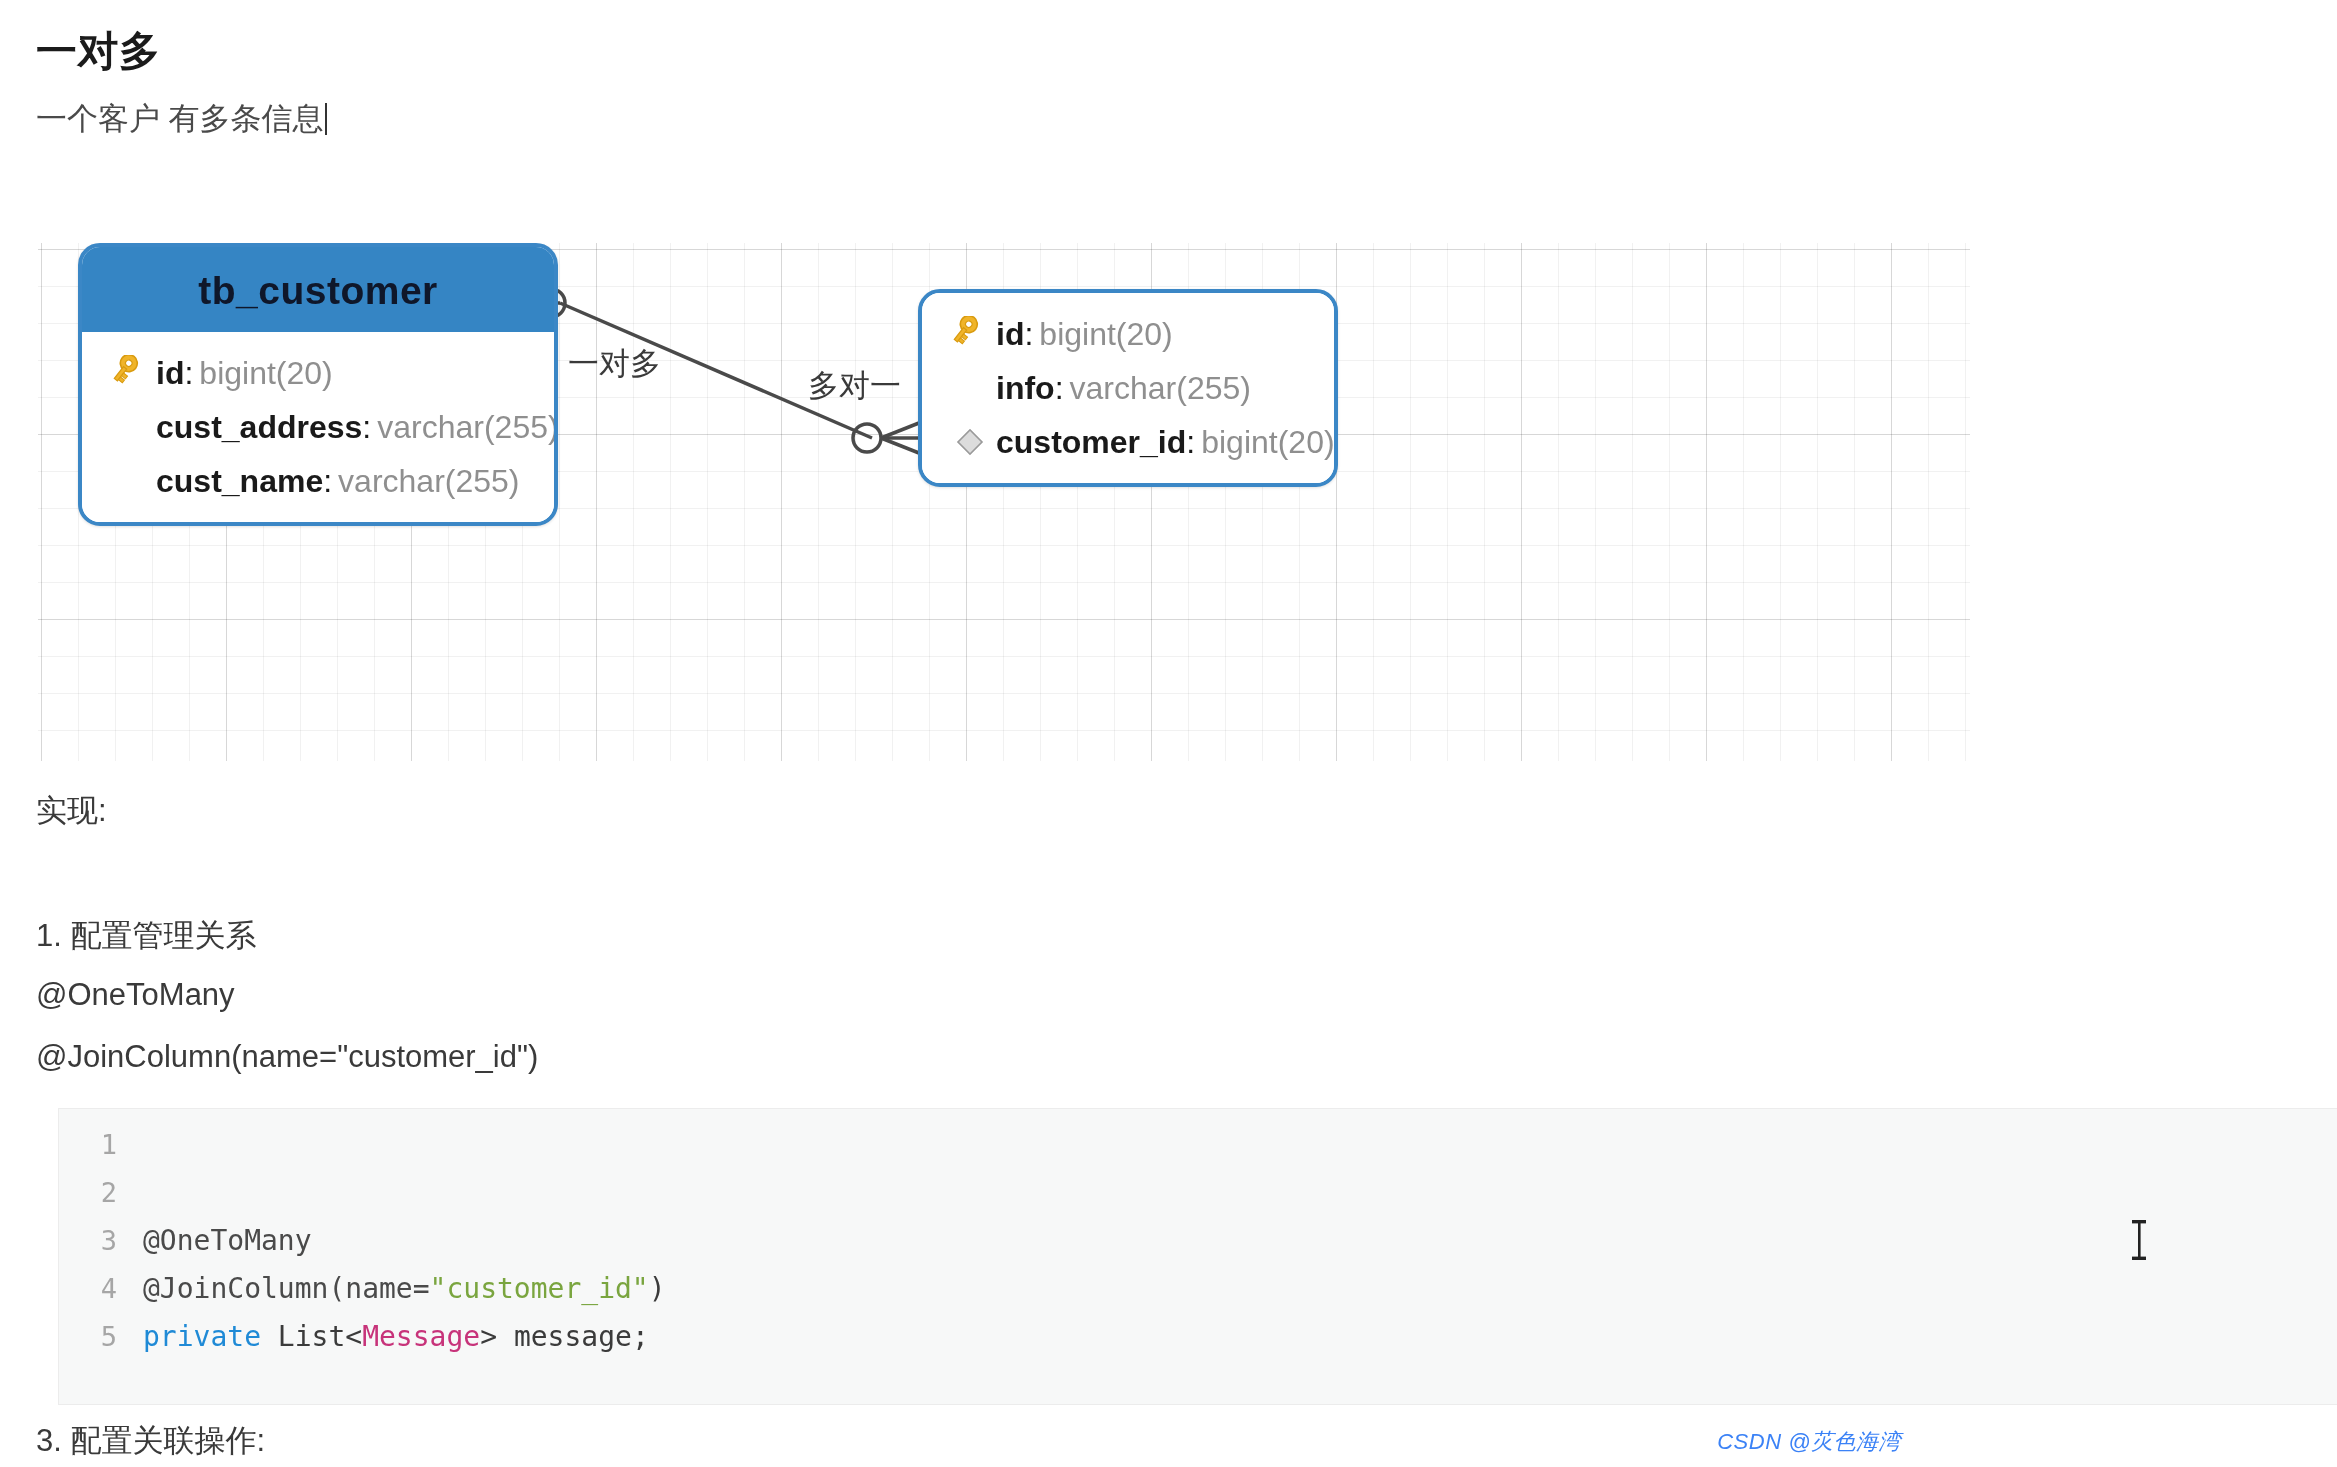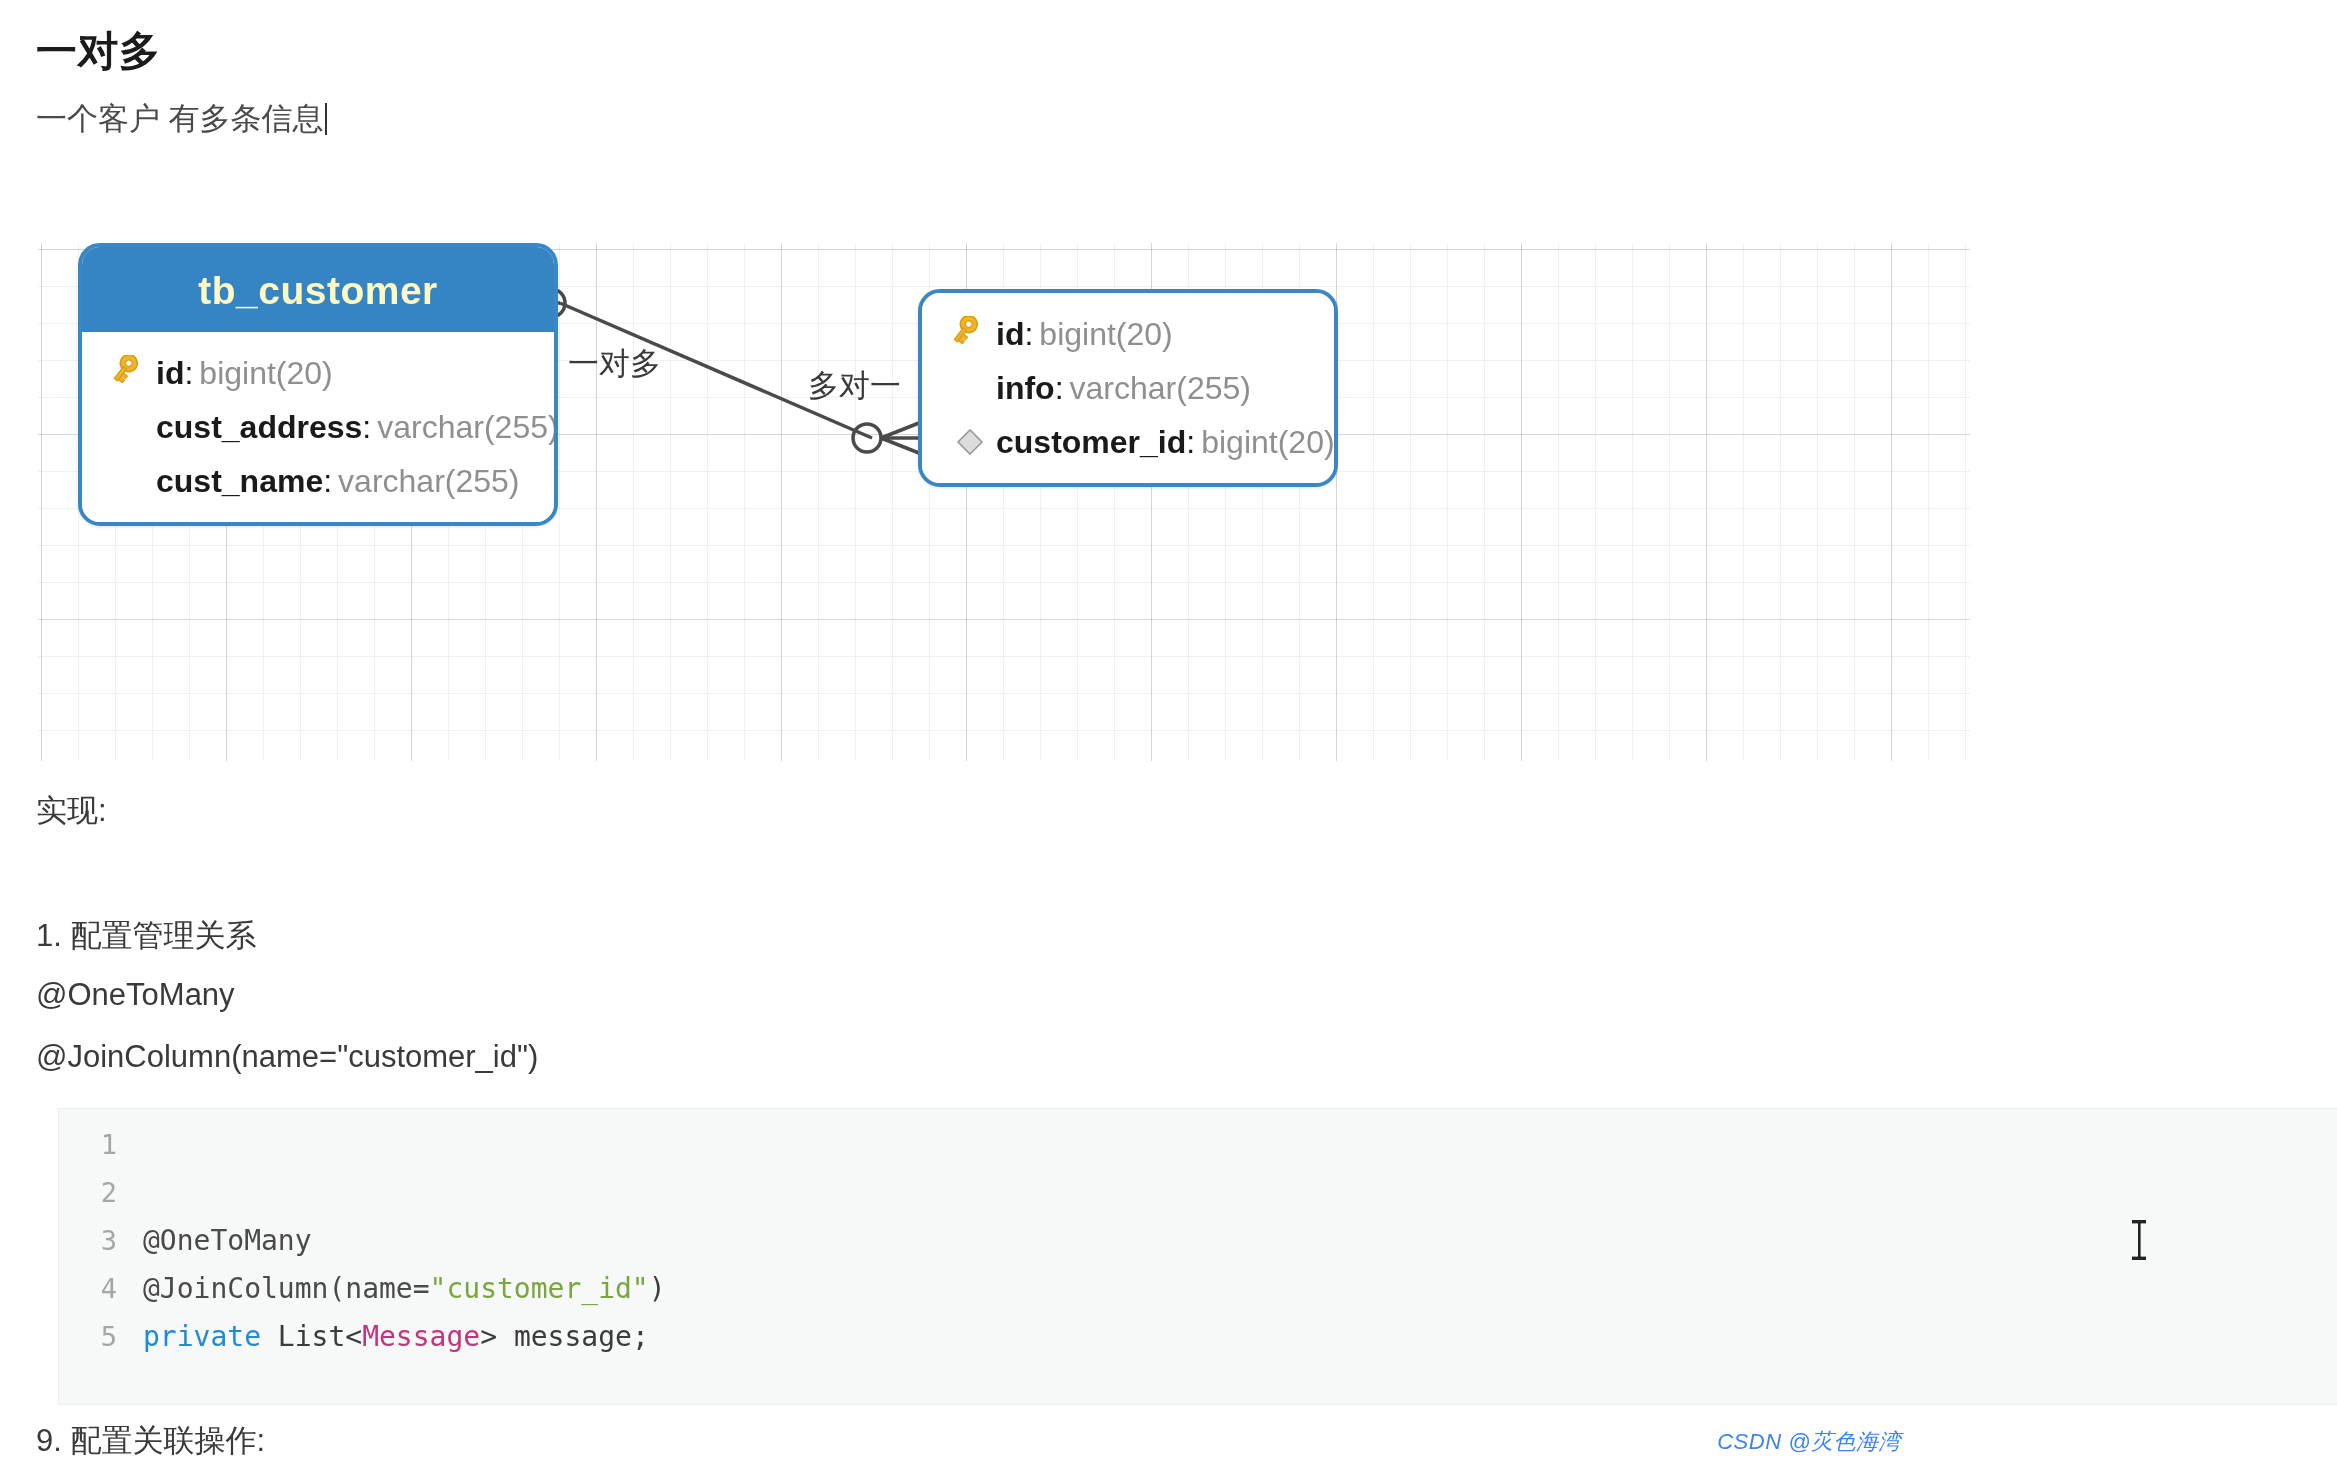--- a/index.html
+++ b/index.html
@@ -78,21 +78,21 @@
   .entity {
     position: absolute;
     border: 4px solid #3b87c6;
     border-radius: 22px;
     background: #ffffff;
     overflow: hidden;
     box-shadow: 0 1px 3px rgba(0,0,0,0.12);
   }
   .entity-header {
     background: #3585c4;
-    color: #fef9c3;
+    color: #0f172a;
     text-align: center;
     font-size: 39px;
     font-weight: 600;
     letter-spacing: 0.5px;
     line-height: 1;
     padding: 24px 0 22px 0;
   }
   .entity-body {
     background: #fff;
     padding: 14px 0 14px 0;
@@ -278,21 +278,21 @@
             <span class="field-type">bigint(20)</span>
         </div>
       </div>
     </div>
   </div>
 
   <div class="para p-impl">实现:</div>
   <div class="para p-step1">1. 配置管理关系</div>
   <div class="para p-ann1">@OneToMany</div>
   <div class="para p-ann2">@JoinColumn(name="customer_id")</div>
-  <div class="para p-step2">9. 配置关联操作:</div>
+  <div class="para p-step2">3. 配置关联操作:</div>
 
   <div class="code-block" id="code-block">
       <div class="code-line">
         <span class="ln">1</span>
         <span class="code-text"></span>
       </div>
       <div class="code-line">
         <span class="ln">2</span>
         <span class="code-text"></span>
       </div>

